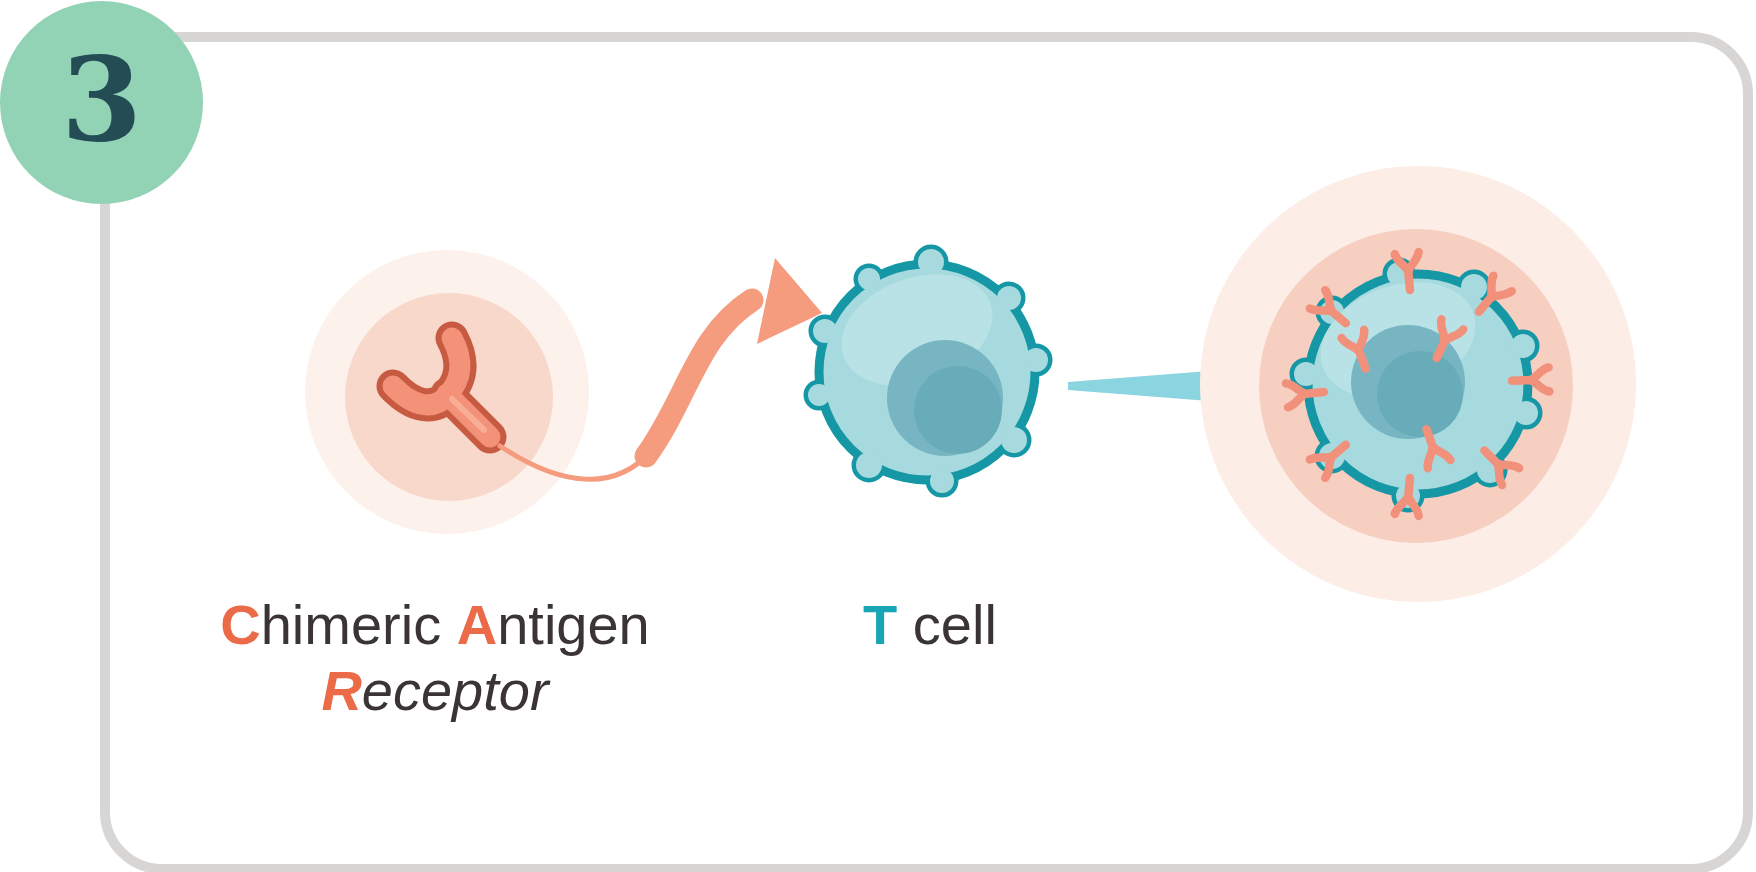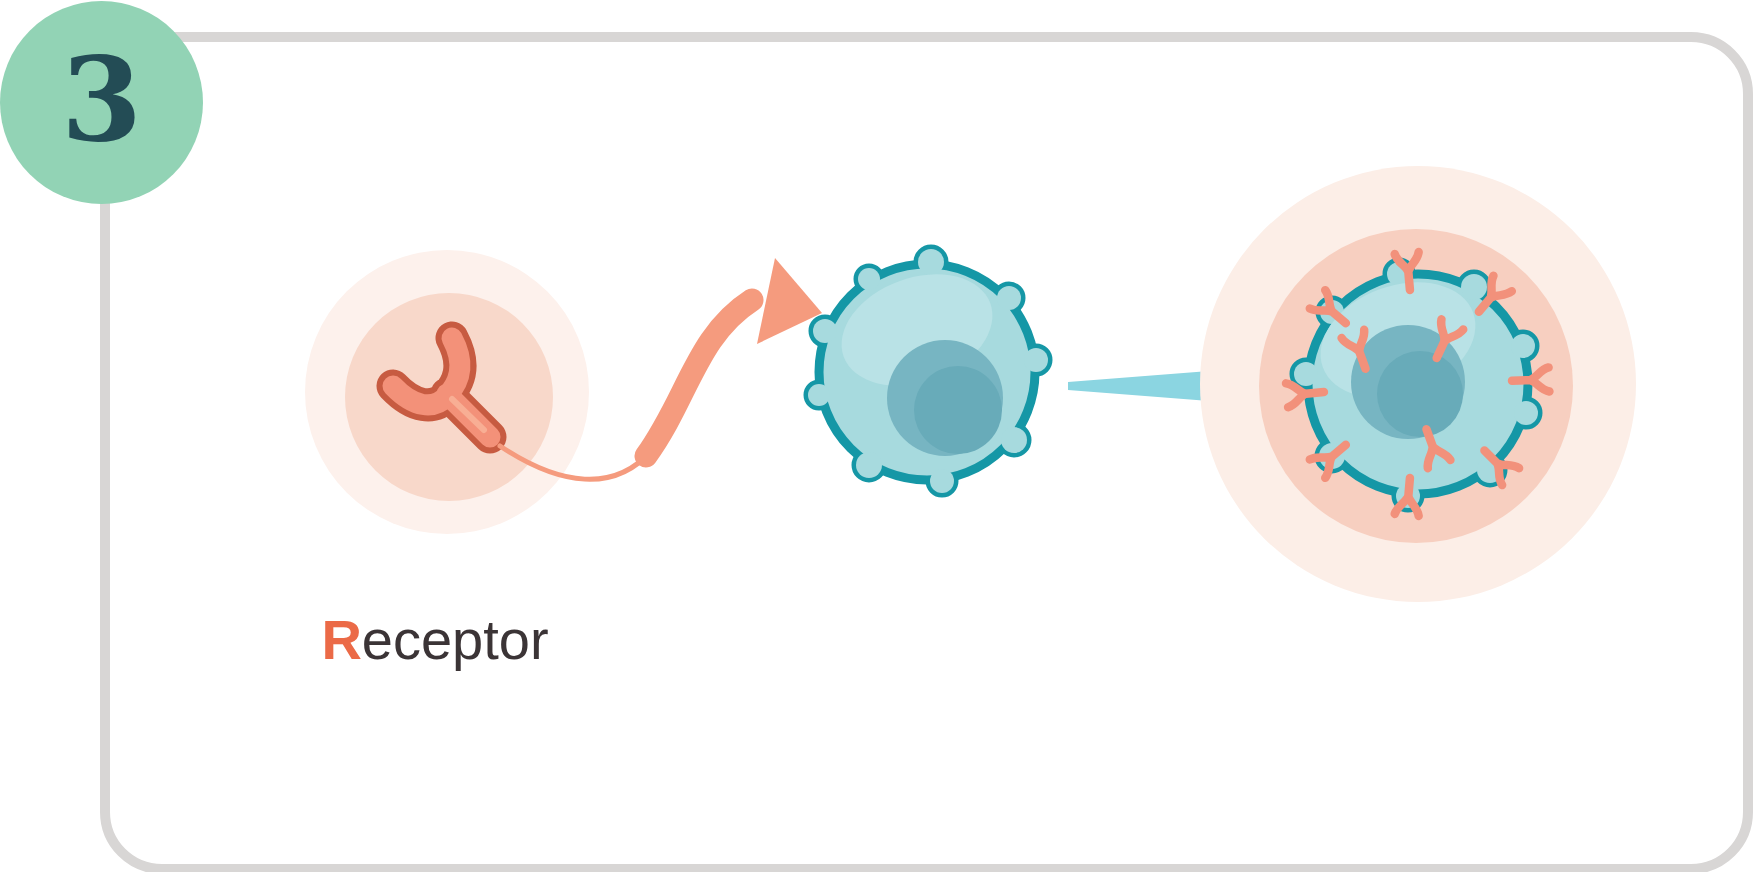--- a/index.html
+++ b/index.html
@@ -9,21 +9,21 @@
          border:10px solid #d8d6d5;border-radius:62px;box-sizing:border-box;background:transparent;}
   .badge{position:absolute;left:0px;top:1px;width:203px;height:203px;border-radius:50%;
          background:#92d3b5;display:flex;align-items:center;justify-content:center;}
   .badge-num{font-family:"DejaVu Serif",serif;font-weight:bold;font-size:116px;line-height:1;
              color:#234c55;transform:translateY(-4px);}
   .art{position:absolute;left:0;top:0;}
   .label{position:absolute;text-align:center;font-size:56px;line-height:58px;
          color:#3b3436;font-weight:400;letter-spacing:0px;}
   .label .acc-o{color:#eb6a47;font-weight:800;}
   .label .acc-t{color:#18a6b4;font-weight:800;}
-  .label .line2{margin-top:15px;}
+  .label .line2{margin-top:8px;font-style:italic;}
 </style>
 </head>
 <body>
 
 <div class="canvas">
 
   <div class="frame"></div>
 
   <svg class="art" width="1756" height="872" viewBox="0 0 1756 872">
 
@@ -116,18 +116,22 @@
         <path transform="translate(1434,450) rotate(160)" d="M0,22 L0,4 M0,4 C-2,-3 -10,-6 -12,-15 M0,4 C2,-3 10,-6 12,-15"></path>
       </g>
     </g>
   </svg>
 
   <div class="badge">
     <div class="badge-num">3</div>
   </div>
 
   <div class="label" style="left:135px;top:596px;width:600px;">
+    <div><span class="acc-o">C</span><span>himeric </span><span class="acc-o">A</span><span>ntigen</span></div>
     <div class="line2"><span class="acc-o">R</span><span>eceptor</span></div>
   </div>
 
+  <div class="label" style="left:780px;top:596px;width:300px;">
+    <span class="acc-t">T</span><span> cell</span>
+  </div>
 
 
 </div>
 
 </body></html>

